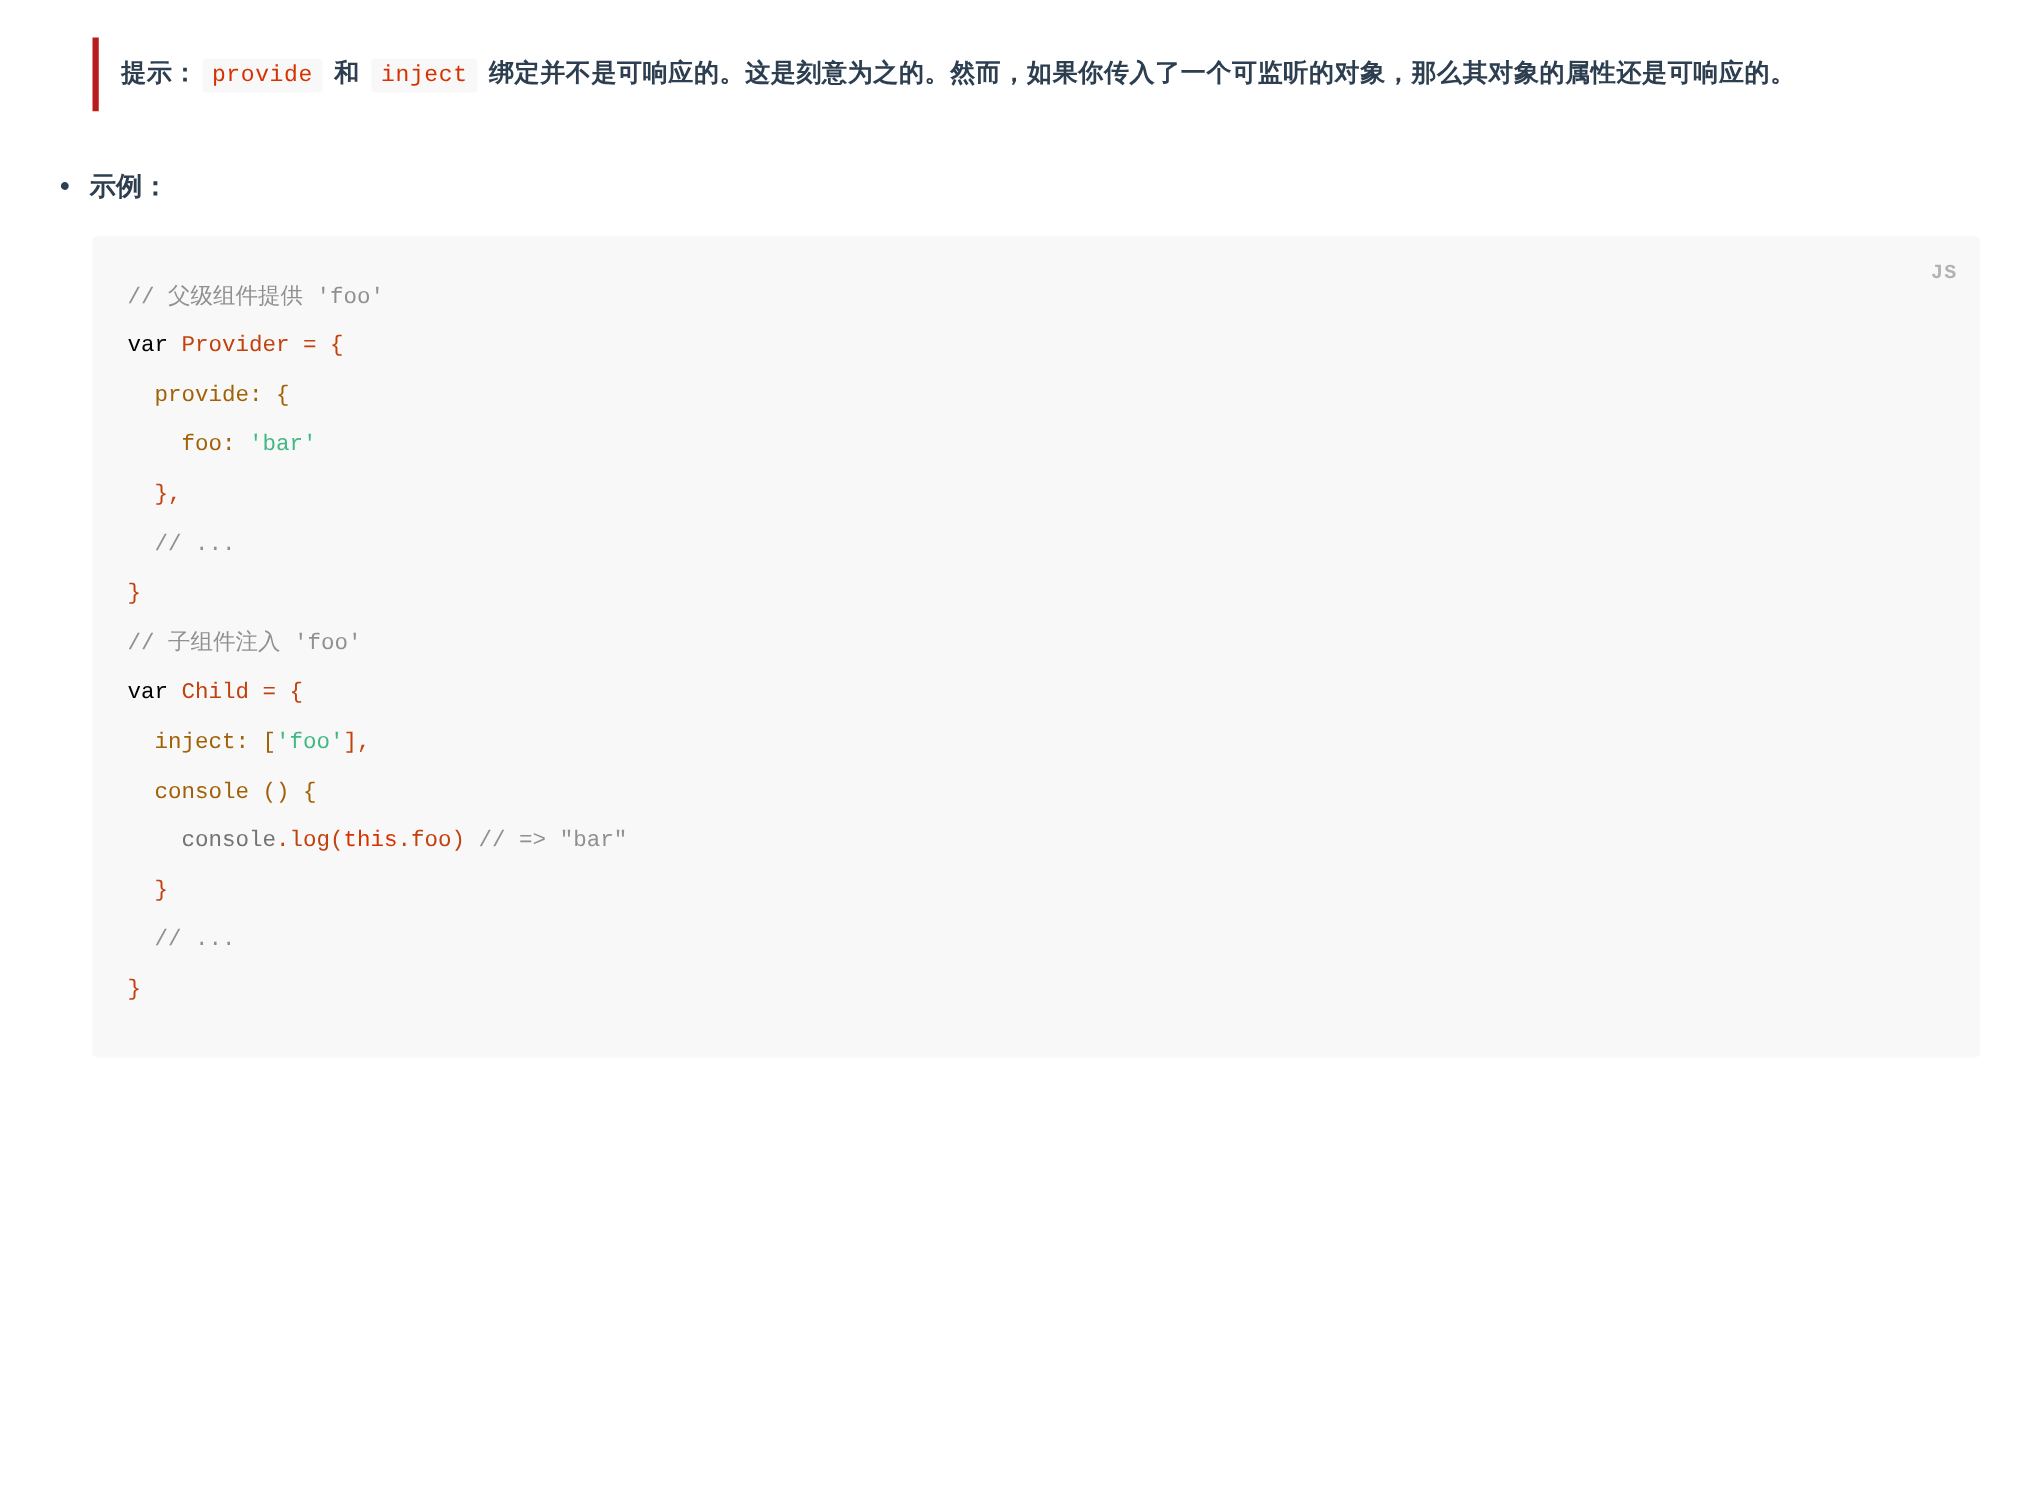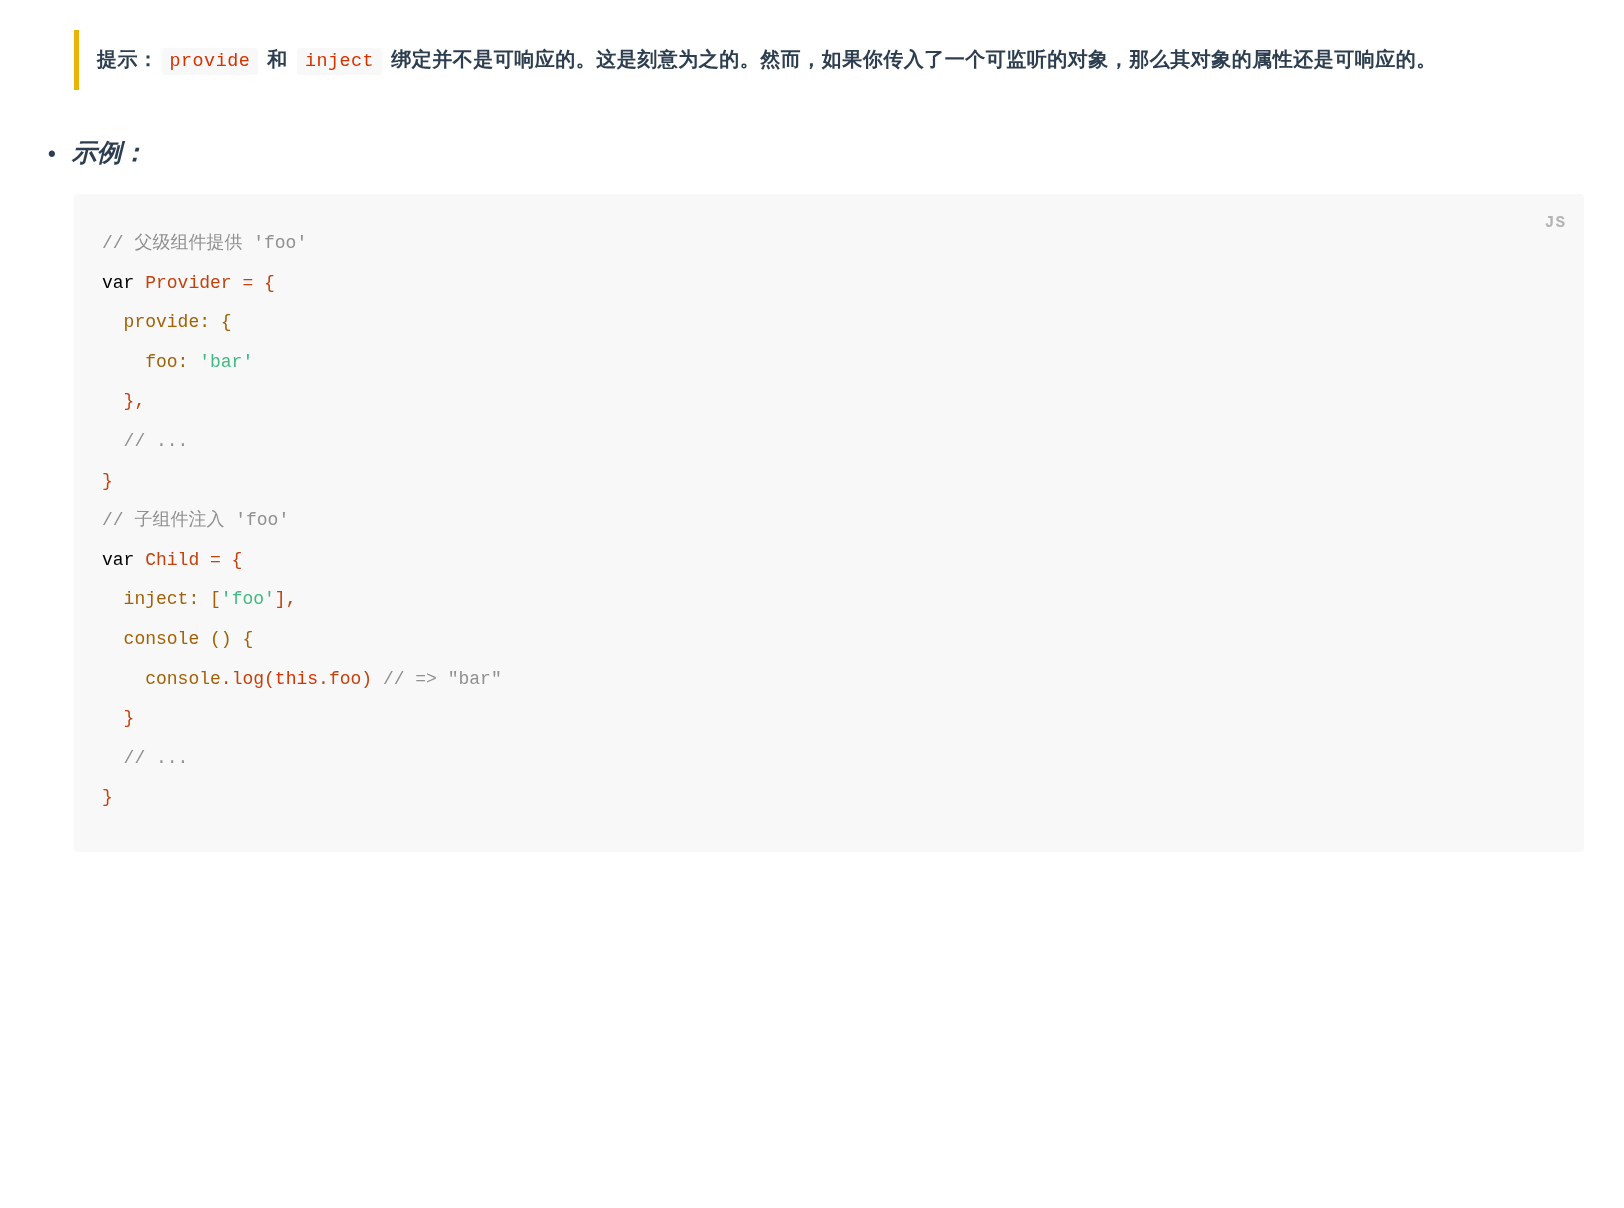--- a/index.html
+++ b/index.html
@@ -9,21 +9,21 @@
     }
     body {
       font-family: -apple-system, BlinkMacSystemFont, "Segoe UI", "PingFang SC", "Hiragino Sans GB", "Microsoft YaHei", sans-serif;
       font-size: 20px;
       color: #34495e;
       line-height: 1.6;
       padding: 30px 40px;
       background: #ffffff;
     }
     .callout {
-      border-left: 5px solid #eab308;
+      border-left: 5px solid #b91c1c;
       background: #ffffff;
       padding: 10px 18px;
       margin-left: 34px;
       margin-bottom: 42px;
       line-height: 1.9;
     }
     .callout-text {
       font-weight: 600;
       color: #2c3e50;
       letter-spacing: 0.5px;
@@ -46,22 +46,21 @@
     .bullet {
       font-size: 22px;
       font-weight: 700;
       color: #2c3e50;
       margin-right: 16px;
       margin-left: 8px;
     }
     .list-label {
       font-weight: 700;
       color: #2c3e50;
-      font-size: 25px;
-      font-style: italic;
+      font-size: 21px;
     }
     .code-block {
       background: #f8f8f8;
       border-radius: 4px;
       padding: 30px 28px 34px 28px;
       margin-left: 34px;
       position: relative;
       font-family: "SFMono-Regular", Consolas, "Liberation Mono", Menlo, monospace;
       font-size: 18px;
       line-height: 2.2;
@@ -77,21 +76,21 @@
     }
     .code-line {
       white-space: pre;
       color: #525252;
     }
     .tok-comment { color: #909090; }
     .tok-keyword { color: #000000; }
     .tok-string  { color: #42b983; }
     .tok-attr    { color: #a16207; }
     .tok-ident   { color: #c2410c; }
-    .tok-console { color: #a16207; }
+    .tok-console { color: #737373; }
     .tok-this    { color: #d63200; }
   </style>
 </head>
 <body>
 
 <div class="callout">
   <span class="callout-text">
     <span>提示：</span><span class="inline-code">provide</span><span> 和 </span><span class="inline-code">inject</span><span> 绑定并不是可响应的。这是刻意为之的。然而，如果你传入了一个可监听的对象，那么其对象的属性还是可响应的。</span>
   </span>
 </div>

